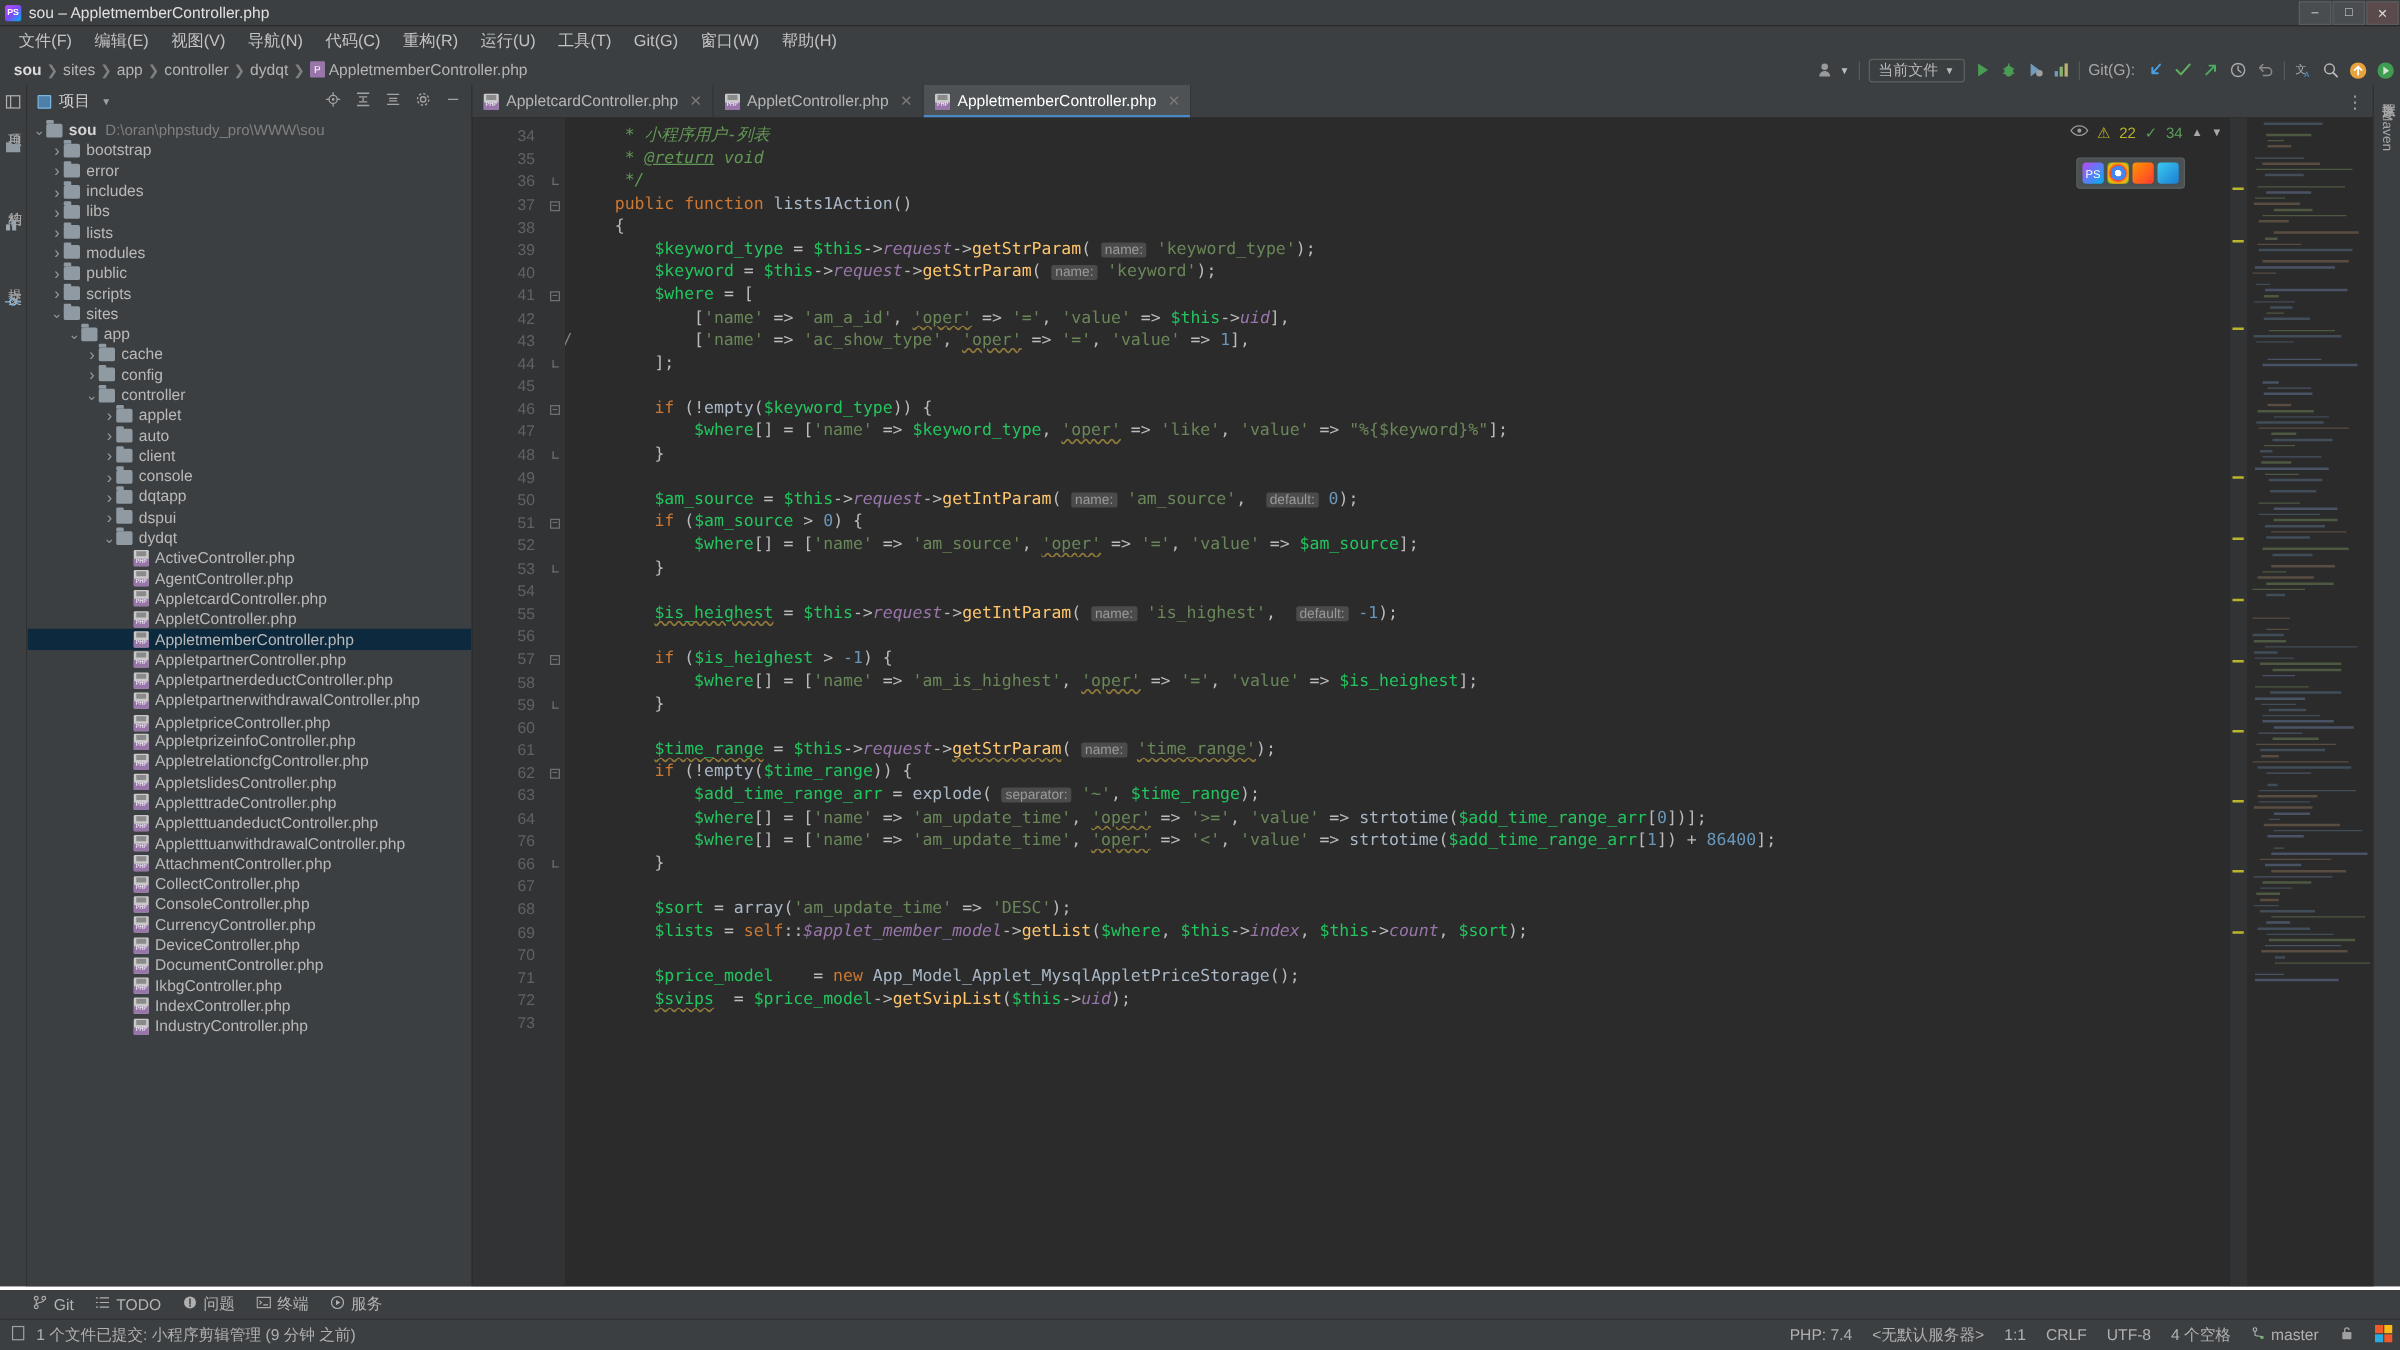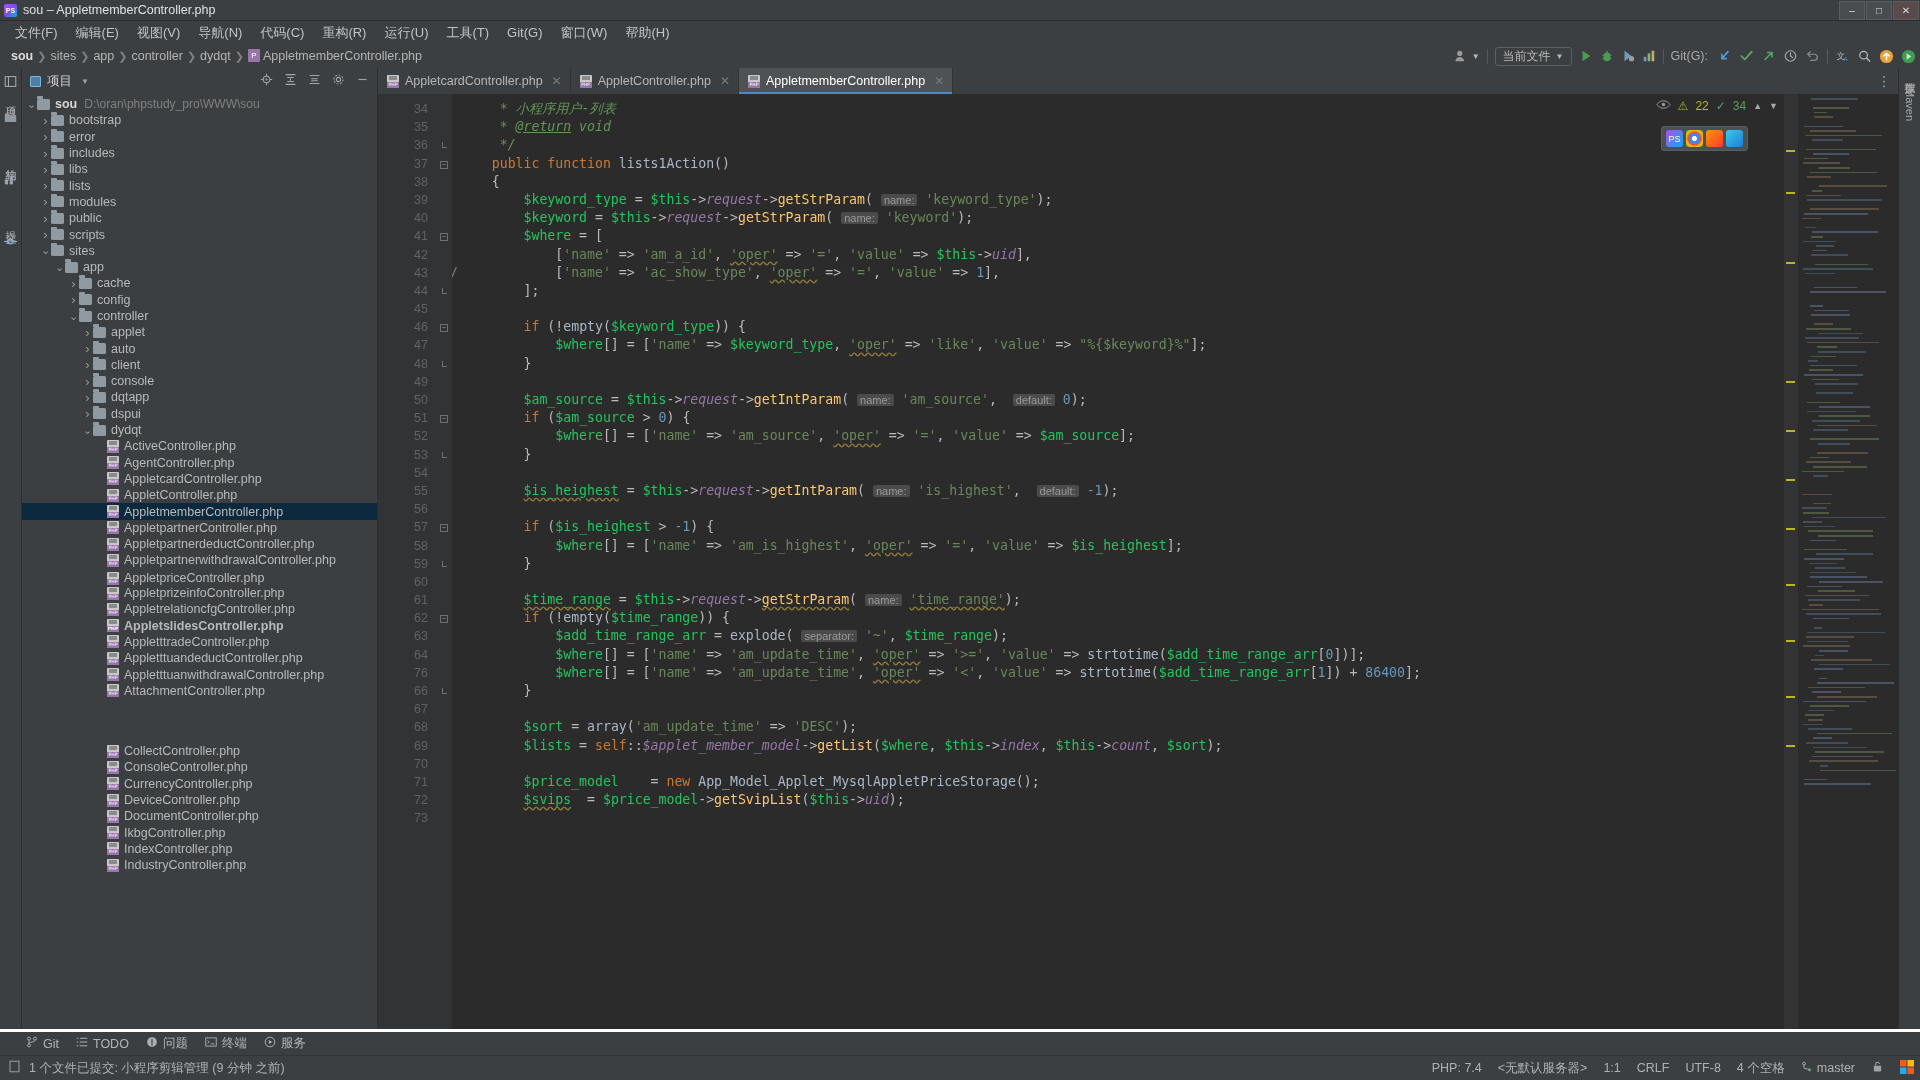--- a/index.html
+++ b/index.html
@@ -534,21 +534,21 @@
         <div class="node" style="padding-left: 74px;">
           <span class="arrow empty" style="font-size: 13px;"></span>
           <span class="php-ic"></span>
           <span class="nm">AppletprizeinfoController.php</span>
         </div>
         <div class="node" style="padding-left: 74px;">
           <span class="arrow empty" style="font-size: 13px;"></span>
           <span class="php-ic"></span>
           <span class="nm">AppletrelationcfgController.php</span>
         </div>
-        <div class="node" style="padding-left: 74px; font-weight: bold;">
+        <div class="node" style="padding-left: 74px;">
           <span class="arrow empty" style="font-size: 13px;"></span>
           <span class="php-ic"></span>
           <span class="nm">AppletslidesController.php</span>
         </div>
         <div class="node" style="padding-left: 74px;">
           <span class="arrow empty" style="font-size: 13px;"></span>
           <span class="php-ic"></span>
           <span class="nm">AppletttradeController.php</span>
         </div>
         <div class="node" style="padding-left: 74px;">
@@ -559,21 +559,21 @@
         <div class="node" style="padding-left: 74px;">
           <span class="arrow empty" style="font-size: 13px;"></span>
           <span class="php-ic"></span>
           <span class="nm">AppletttuanwithdrawalController.php</span>
         </div>
         <div class="node" style="padding-left: 74px;">
           <span class="arrow empty" style="font-size: 13px;"></span>
           <span class="php-ic"></span>
           <span class="nm">AttachmentController.php</span>
         </div>
-        <div class="node" style="padding-left: 74px; margin-top: 44px;">
+        <div class="node" style="padding-left: 74px;">
           <span class="arrow empty" style="font-size: 13px;"></span>
           <span class="php-ic"></span>
           <span class="nm">CollectController.php</span>
         </div>
         <div class="node" style="padding-left: 74px;">
           <span class="arrow empty" style="font-size: 13px;"></span>
           <span class="php-ic"></span>
           <span class="nm">ConsoleController.php</span>
         </div>
         <div class="node" style="padding-left: 74px;">

